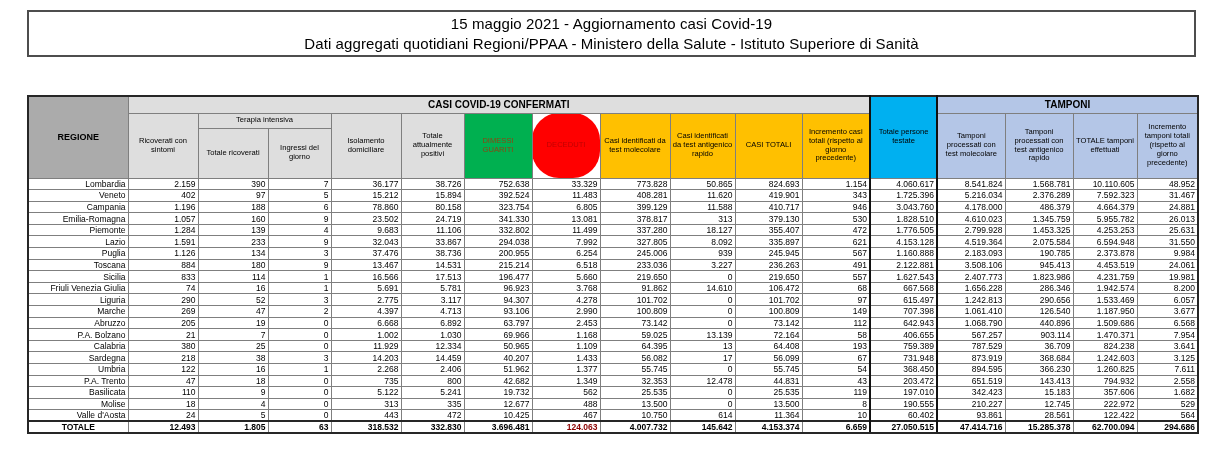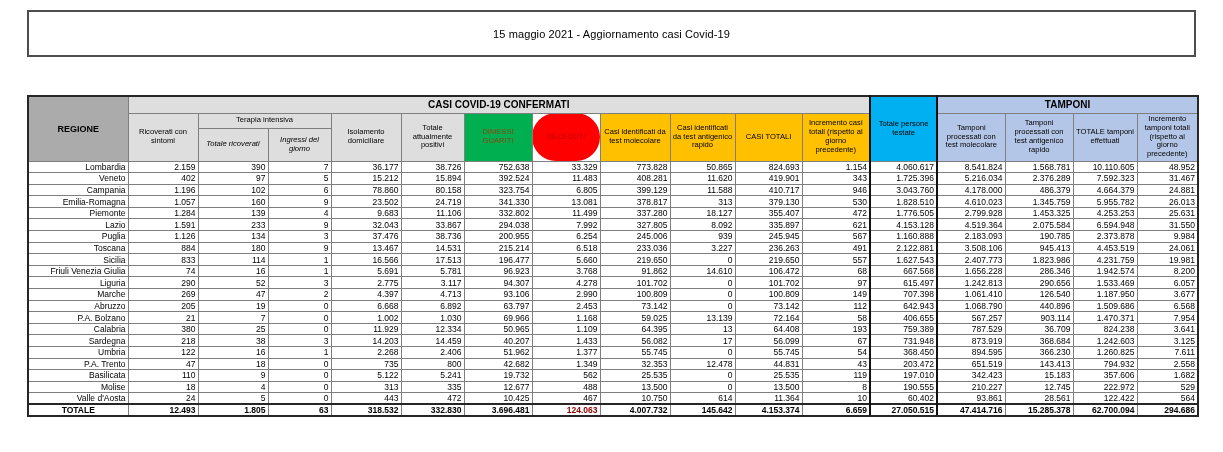--- a/index.html
+++ b/index.html
@@ -4,37 +4,37 @@
 <style>
   html,body{margin:0;padding:0;background:#ffffff;font-family:"Liberation Sans",sans-serif;}
   .page{width:1223px;height:452px;position:relative;background:#fff;}
 
   
   .title-box{
     position:absolute;left:27px;top:10px;width:1165px;height:43px;
     border:2px solid #4d4d4d;background:#fff;
     display:flex;flex-direction:column;justify-content:space-evenly;align-items:center;
   }
-  .title-line{font-size:11px;color:#000;letter-spacing:.1px;}
+  .title-line{font-size:15px;color:#000;letter-spacing:.1px;}
 
   
   .covid-table{
     position:absolute;left:27px;top:95px;
     border-collapse:collapse;table-layout:fixed;width:1170px;
     border:2px solid #262626;
   }
   .covid-table th,.covid-table td{
     border:1px solid #7f7f7f;overflow:hidden;padding:0 2px;box-sizing:border-box;
   }
   th{font-weight:normal;}
   .banner{font-size:10px;font-weight:bold;background:#dedede;height:17px;color:#000;}
   .banner-tamponi{font-size:10px;font-weight:bold;background:#b4c6e7;height:17px;color:#000;}
   .sub{font-size:7.6px;line-height:1.18;text-align:center;background:#dedede;color:#000;}
   .terapia-row th{height:15px;}
-  .main-sub-row th{height:33px;font-style:italic;}
+  .main-sub-row th{height:50px;}
   .hd-regione{background:#ababab;font-size:9px;font-weight:bold;}
   .bg-green{background:#00b050;}
   .bg-red{background:#ff0000;border-radius:27px;}
   .bg-gold{background:#ffc000;}
   .bg-cyan{background:#00b0f0;}
   .bg-peri{background:#b4c6e7;}
   .bg-lgray{background:#d9d9d9;}
   .bg-mgray{background:#bfbfbf;}
   .txt-dimessi{color:#8b4513;}
   .txt-deceduti{color:#c00000;}
@@ -48,20 +48,21 @@
   .total-row td.label{text-align:center;}
   .total-row td.txt-darkred{color:#8b0000;}
 </style>
 </head>
 <body>
 
 <div class="page">
 
   <div class="title-box">
     <div class="title-line">15 maggio 2021 - Aggiornamento casi Covid-19</div>
+    <div class="title-line">Dati aggregati quotidiani Regioni/PPAA - Ministero della Salute - Istituto Superiore di Sanità</div>
   </div>
 
   <table class="covid-table">
     <colgroup>
       <col style="width:100px">
         <col style="width:70px">
         <col style="width:70px">
         <col style="width:63px">
       <col style="width:70px">
         <col style="width:63px">
@@ -140,21 +141,21 @@
           <td class="num">343</td>
           <td class="num c-testate">1.725.396</td>
           <td class="num">5.216.034</td>
           <td class="num">2.376.289</td>
           <td class="num">7.592.323</td>
           <td class="num">31.467</td>
         </tr>
         <tr>
           <td class="region">Campania</td>
           <td class="num">1.196</td>
-          <td class="num">102</td>
+          <td class="num">188</td>
           <td class="num">6</td>
           <td class="num">78.860</td>
           <td class="num">80.158</td>
           <td class="num">323.754</td>
           <td class="num">6.805</td>
           <td class="num">399.129</td>
           <td class="num">11.588</td>
           <td class="num">410.717</td>
           <td class="num">946</td>
           <td class="num c-testate">3.043.760</td>

